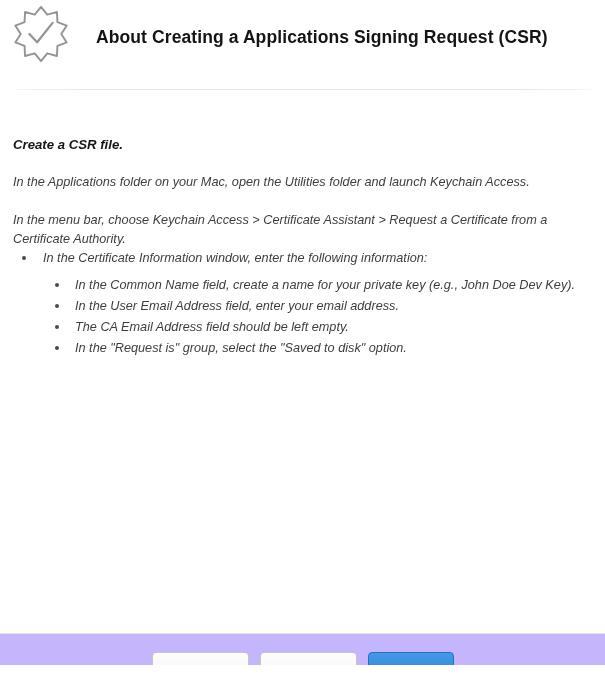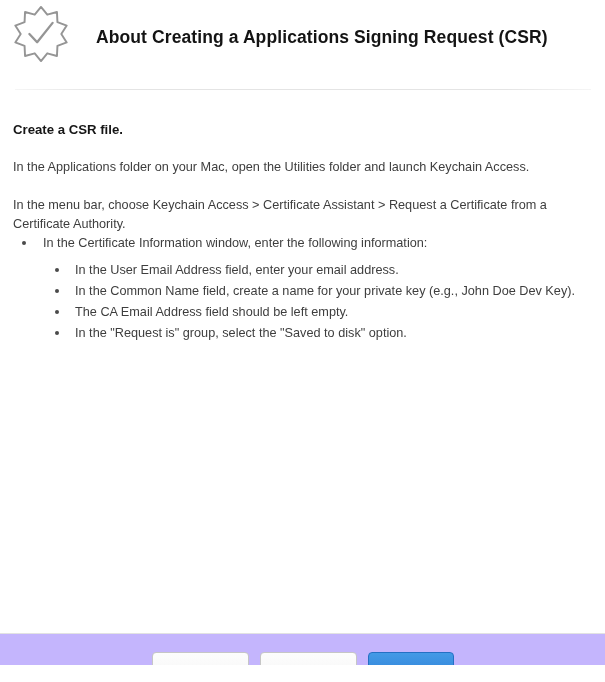--- a/index.html
+++ b/index.html
@@ -36,25 +36,26 @@
     left: 15px;
     right: 14px;
     top: 89px;
     height: 1px;
     background: linear-gradient(to right, #f5f5f5, #e4e4e4 15%, #e4e4e4 85%, #f5f5f5);
   }
   
   .content {
     position: absolute;
     left: 13px;
-    top: 120px;
+    top: 135px;
     width: 572px;
     font-size: 12.7px;
     line-height: 19px;
     color: #3e3e3e;
+    font-style: italic;
   }
   .content h3 {
     font-size: 13.2px;
     font-weight: bold;
     color: #161616;
     margin-bottom: 1px;
   }
   .para { margin-top: 19px; }
   .bullets { list-style: none; }
   .bullets > li {
@@ -144,22 +145,22 @@
   <div class="content">
     <h3>Create a CSR file.</h3>
 
     <div class="para">In the Applications folder on your Mac, open the Utilities folder and launch Keychain Access.</div>
     <div class="para">In the menu bar, choose Keychain Access &gt; Certificate Assistant &gt; Request a Certificate from a Certificate Authority.</div>
 
     <ul class="bullets">
       <li>
         <span>In the Certificate Information window, enter the following information:</span>
         <ul class="sub-bullets">
+          <li>In the Common Name field, create a name for your private key (e.g., John Doe Dev Key).</li>
           <li>In the User Email Address field, enter your email address.</li>
-          <li>In the Common Name field, create a name for your private key (e.g., John Doe Dev Key).</li>
           <li>The CA Email Address field should be left empty.</li>
           <li>In the "Request is" group, select the "Saved to disk" option.</li>
         </ul>
       </li>
     </ul>
   </div>
 
   <div class="footer">
     <div class="footer-buttons">
       <button class="btn btn-secondary">Cancel</button>

